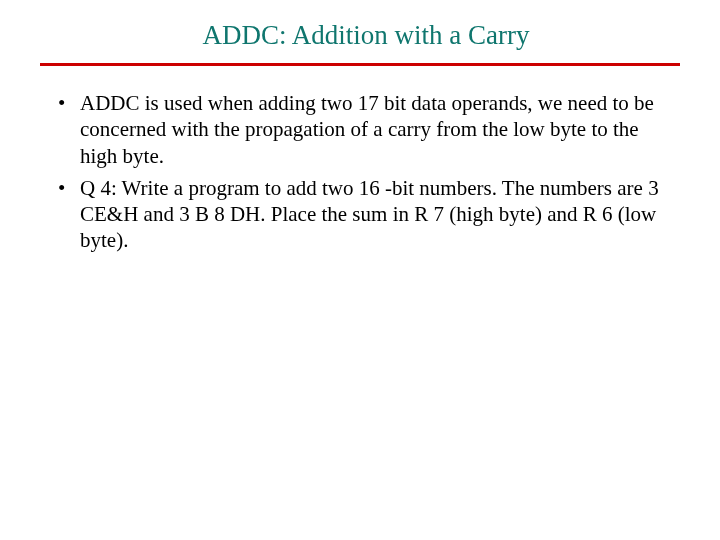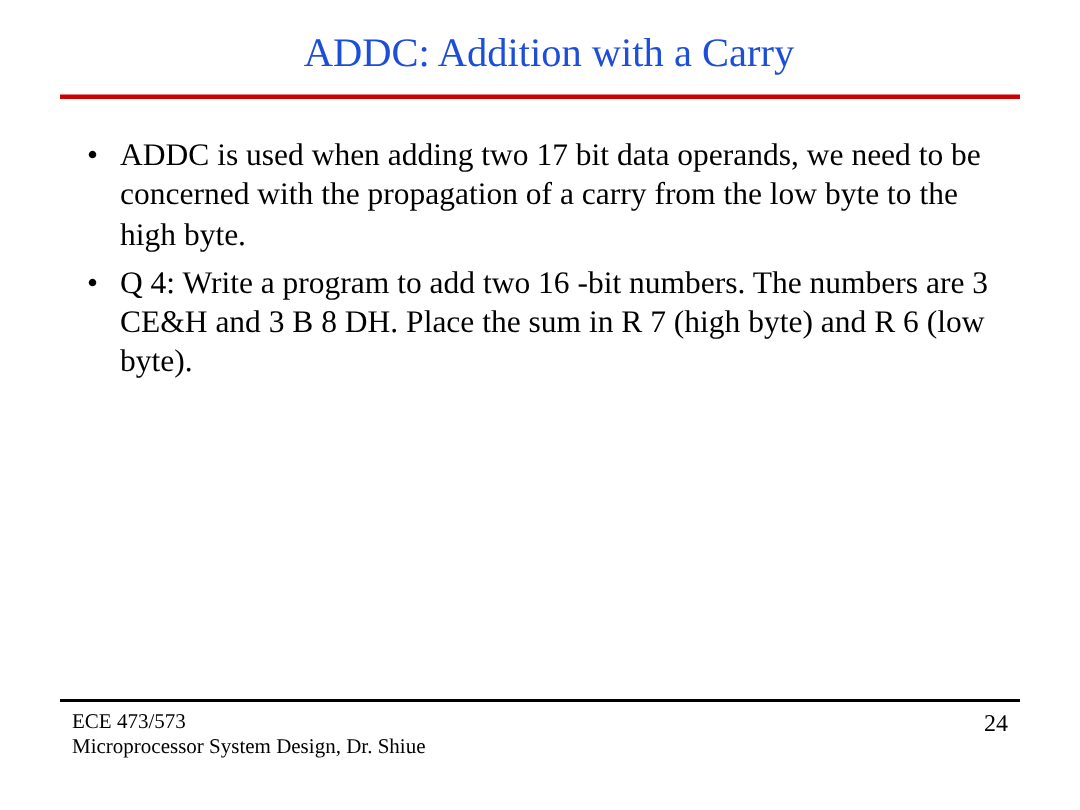--- a/index.html
+++ b/index.html
@@ -19,21 +19,21 @@
       position: relative;
     }
     .title-area {
       text-align: center;
       padding-top: 20px;
       padding-bottom: 8px;
     }
     .title {
       font-size: 27px;
       font-weight: normal;
-      color: #1d4ed8;
+      color: #0f766e;
       padding-left: 12px;
     }
     .divider {
       height: 3px;
       background: #cc0000;
       margin: 4px 40px 0 40px;
     }
     .content {
       padding: 24px 56px 0 56px;
     }
@@ -91,23 +91,13 @@
     <div class="bullet">
       <div class="bullet-marker">•</div>
       <div class="bullet-text">ADDC is used when adding two 17 bit data operands, we need to be concerned with the propagation of a carry from the low byte to the high byte.</div>
     </div>
     <div class="bullet">
       <div class="bullet-marker">•</div>
       <div class="bullet-text">Q 4: Write a program to add two 16 -bit numbers. The numbers are 3 CE&amp;H and 3 B 8 DH. Place the sum in R 7 (high byte) and R 6 (low byte).</div>
     </div>
   </div>
 
-  <div class="footer">
-    <div class="footer-divider"></div>
-    <div class="footer-row">
-      <div class="footer-left">
-        <div>ECE 473/573</div>
-        <div>Microprocessor System Design, Dr. Shiue</div>
-      </div>
-      <div class="footer-right">24</div>
-    </div>
-  </div>
 </div>
 
 </body></html>

